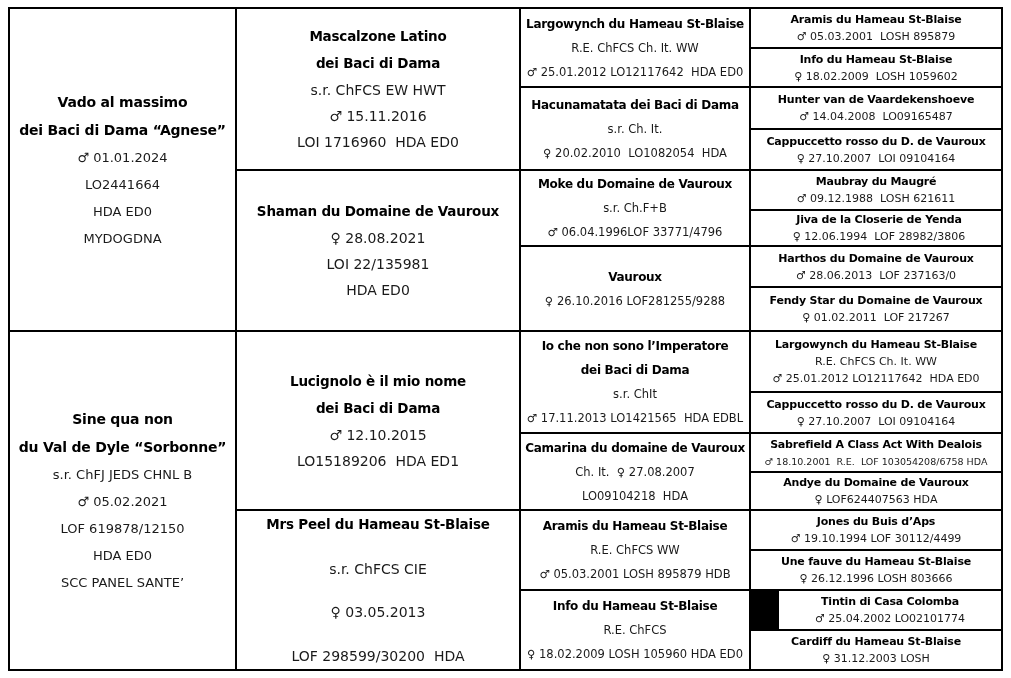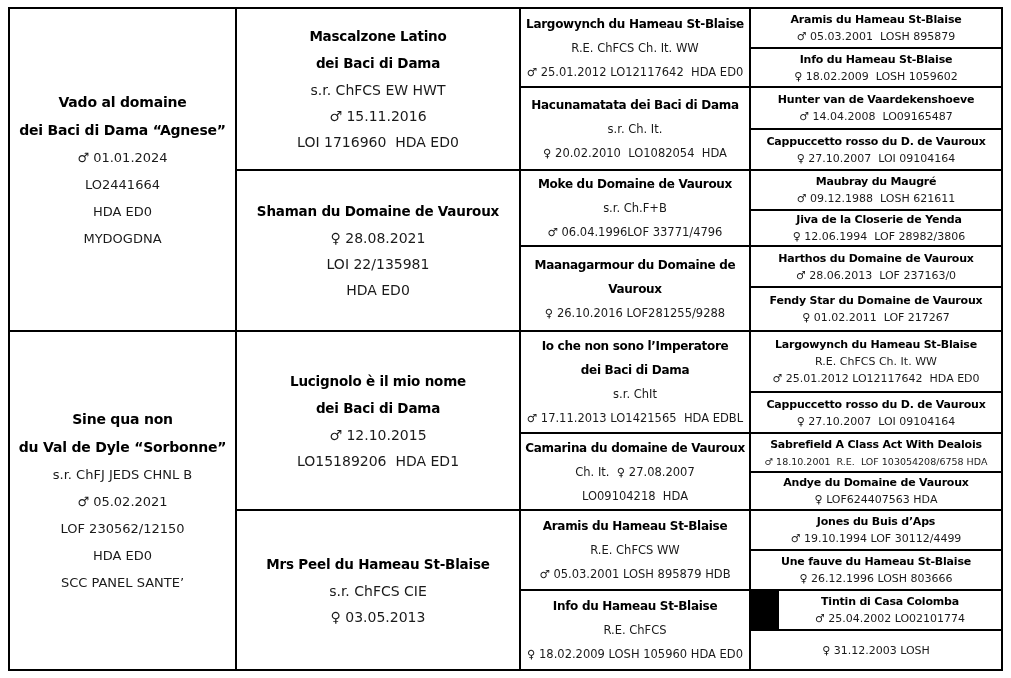--- a/index.html
+++ b/index.html
@@ -51,33 +51,33 @@
   .g4 .nm { font-size: 11px;   line-height: 17px; letter-spacing: -0.2px; }
   .g4 .dt { font-size: 11px;   line-height: 17px; }
   .g4 .dt-small { font-size: 9.5px; }
 </style>
 </head>
 <body>
 
 <div class="pedigree-table">
 
   <div class="cell g1" style="grid-column:1; grid-row:1 / span 8;">
-    <div class="line nm">Vado al domaine</div>
+    <div class="line nm">Vado al massimo</div>
     <div class="line nm">dei Baci di Dama “Agnese”</div>
     <div class="line dt">♂ 01.01.2024</div>
     <div class="line dt">LO2441664</div>
     <div class="line dt">HDA ED0</div>
     <div class="line dt">MYDOGDNA</div>
   </div>
   <div class="cell g1" style="grid-column:1; grid-row:9 / span 8;">
     <div class="line nm">Sine qua non</div>
     <div class="line nm">du Val de Dyle “Sorbonne”</div>
     <div class="line dt">s.r. ChFJ JEDS CHNL B</div>
     <div class="line dt">♂ 05.02.2021</div>
-    <div class="line dt">LOF 230562/12150</div>
+    <div class="line dt">LOF 619878/12150</div>
     <div class="line dt">HDA ED0</div>
     <div class="line dt">SCC PANEL SANTE’</div>
   </div>
 
   <div class="cell g2" style="grid-column:2; grid-row:1 / span 4;">
     <div class="line nm">Mascalzone Latino</div>
     <div class="line nm">dei Baci di Dama</div>
     <div class="line dt">s.r. ChFCS EW HWT</div>
     <div class="line dt">♂ 15.11.2016</div>
     <div class="line dt">LOI 1716960  HDA ED0</div>
@@ -87,43 +87,43 @@
     <div class="line dt">♀ 28.08.2021</div>
     <div class="line dt">LOI 22/135981</div>
     <div class="line dt">HDA ED0</div>
   </div>
   <div class="cell g2" style="grid-column:2; grid-row:9 / span 4;">
     <div class="line nm">Lucignolo è il mio nome</div>
     <div class="line nm">dei Baci di Dama</div>
     <div class="line dt">♂ 12.10.2015</div>
     <div class="line dt">LO15189206  HDA ED1</div>
   </div>
-  <div class="cell g2" style="grid-column:2; grid-row:13 / span 4;">
+  <div class="cell g2" style="grid-column:2; grid-row:13 / span 4;justify-content:space-between;">
     <div class="line nm">Mrs Peel du Hameau St-Blaise</div>
     <div class="line dt">s.r. ChFCS CIE</div>
     <div class="line dt">♀ 03.05.2013</div>
+    <div class="line dt">LOF 298599/30200  HDA</div>
   </div>
 
   <div class="cell g3" style="grid-column:3; grid-row:1 / span 2;">
     <div class="line nm">Largowynch du Hameau St-Blaise</div>
     <div class="line dt">R.E. ChFCS Ch. It. WW</div>
     <div class="line dt">♂ 25.01.2012 LO12117642  HDA ED0</div>
   </div>
   <div class="cell g3" style="grid-column:3; grid-row:3 / span 2;">
     <div class="line nm">Hacunamatata dei Baci di Dama</div>
     <div class="line dt">s.r. Ch. It.</div>
     <div class="line dt">♀ 20.02.2010  LO1082054  HDA</div>
   </div>
   <div class="cell g3" style="grid-column:3; grid-row:5 / span 2;">
     <div class="line nm">Moke du Domaine de Vauroux</div>
     <div class="line dt">s.r. Ch.F+B</div>
     <div class="line dt">♂ 06.04.1996LOF 33771/4796</div>
   </div>
   <div class="cell g3" style="grid-column:3; grid-row:7 / span 2;">
-    <div class="line nm">Maanagarmour du Domaine de</div>
     <div class="line nm">Vauroux</div>
     <div class="line dt">♀ 26.10.2016 LOF281255/9288</div>
   </div>
   <div class="cell g3" style="grid-column:3; grid-row:9 / span 2;">
     <div class="line nm">Io che non sono l’Imperatore</div>
     <div class="line nm">dei Baci di Dama</div>
     <div class="line dt">s.r. ChIt</div>
     <div class="line dt">♂ 17.11.2013 LO1421565  HDA EDBL</div>
   </div>
   <div class="cell g3" style="grid-column:3; grid-row:11 / span 2;">
@@ -197,16 +197,17 @@
   </div>
   <div class="cell g4" style="grid-column:4; grid-row:14;">
     <div class="line nm">Une fauve du Hameau St-Blaise</div>
     <div class="line dt">♀ 26.12.1996 LOSH 803666</div>
   </div>
   <div class="cell g4" style="grid-column:4; grid-row:15;margin-left:28px;">
     <div class="line nm">Tintin di Casa Colomba</div>
     <div class="line dt">♂ 25.04.2002 LO02101774</div>
   </div>
   <div class="cell g4" style="grid-column:4; grid-row:16;">
+    <div class="line nm">Cardiff du Hameau St-Blaise</div>
     <div class="line dt">♀ 31.12.2003 LOSH</div>
   </div>
 
 </div>
 
 </body></html>

